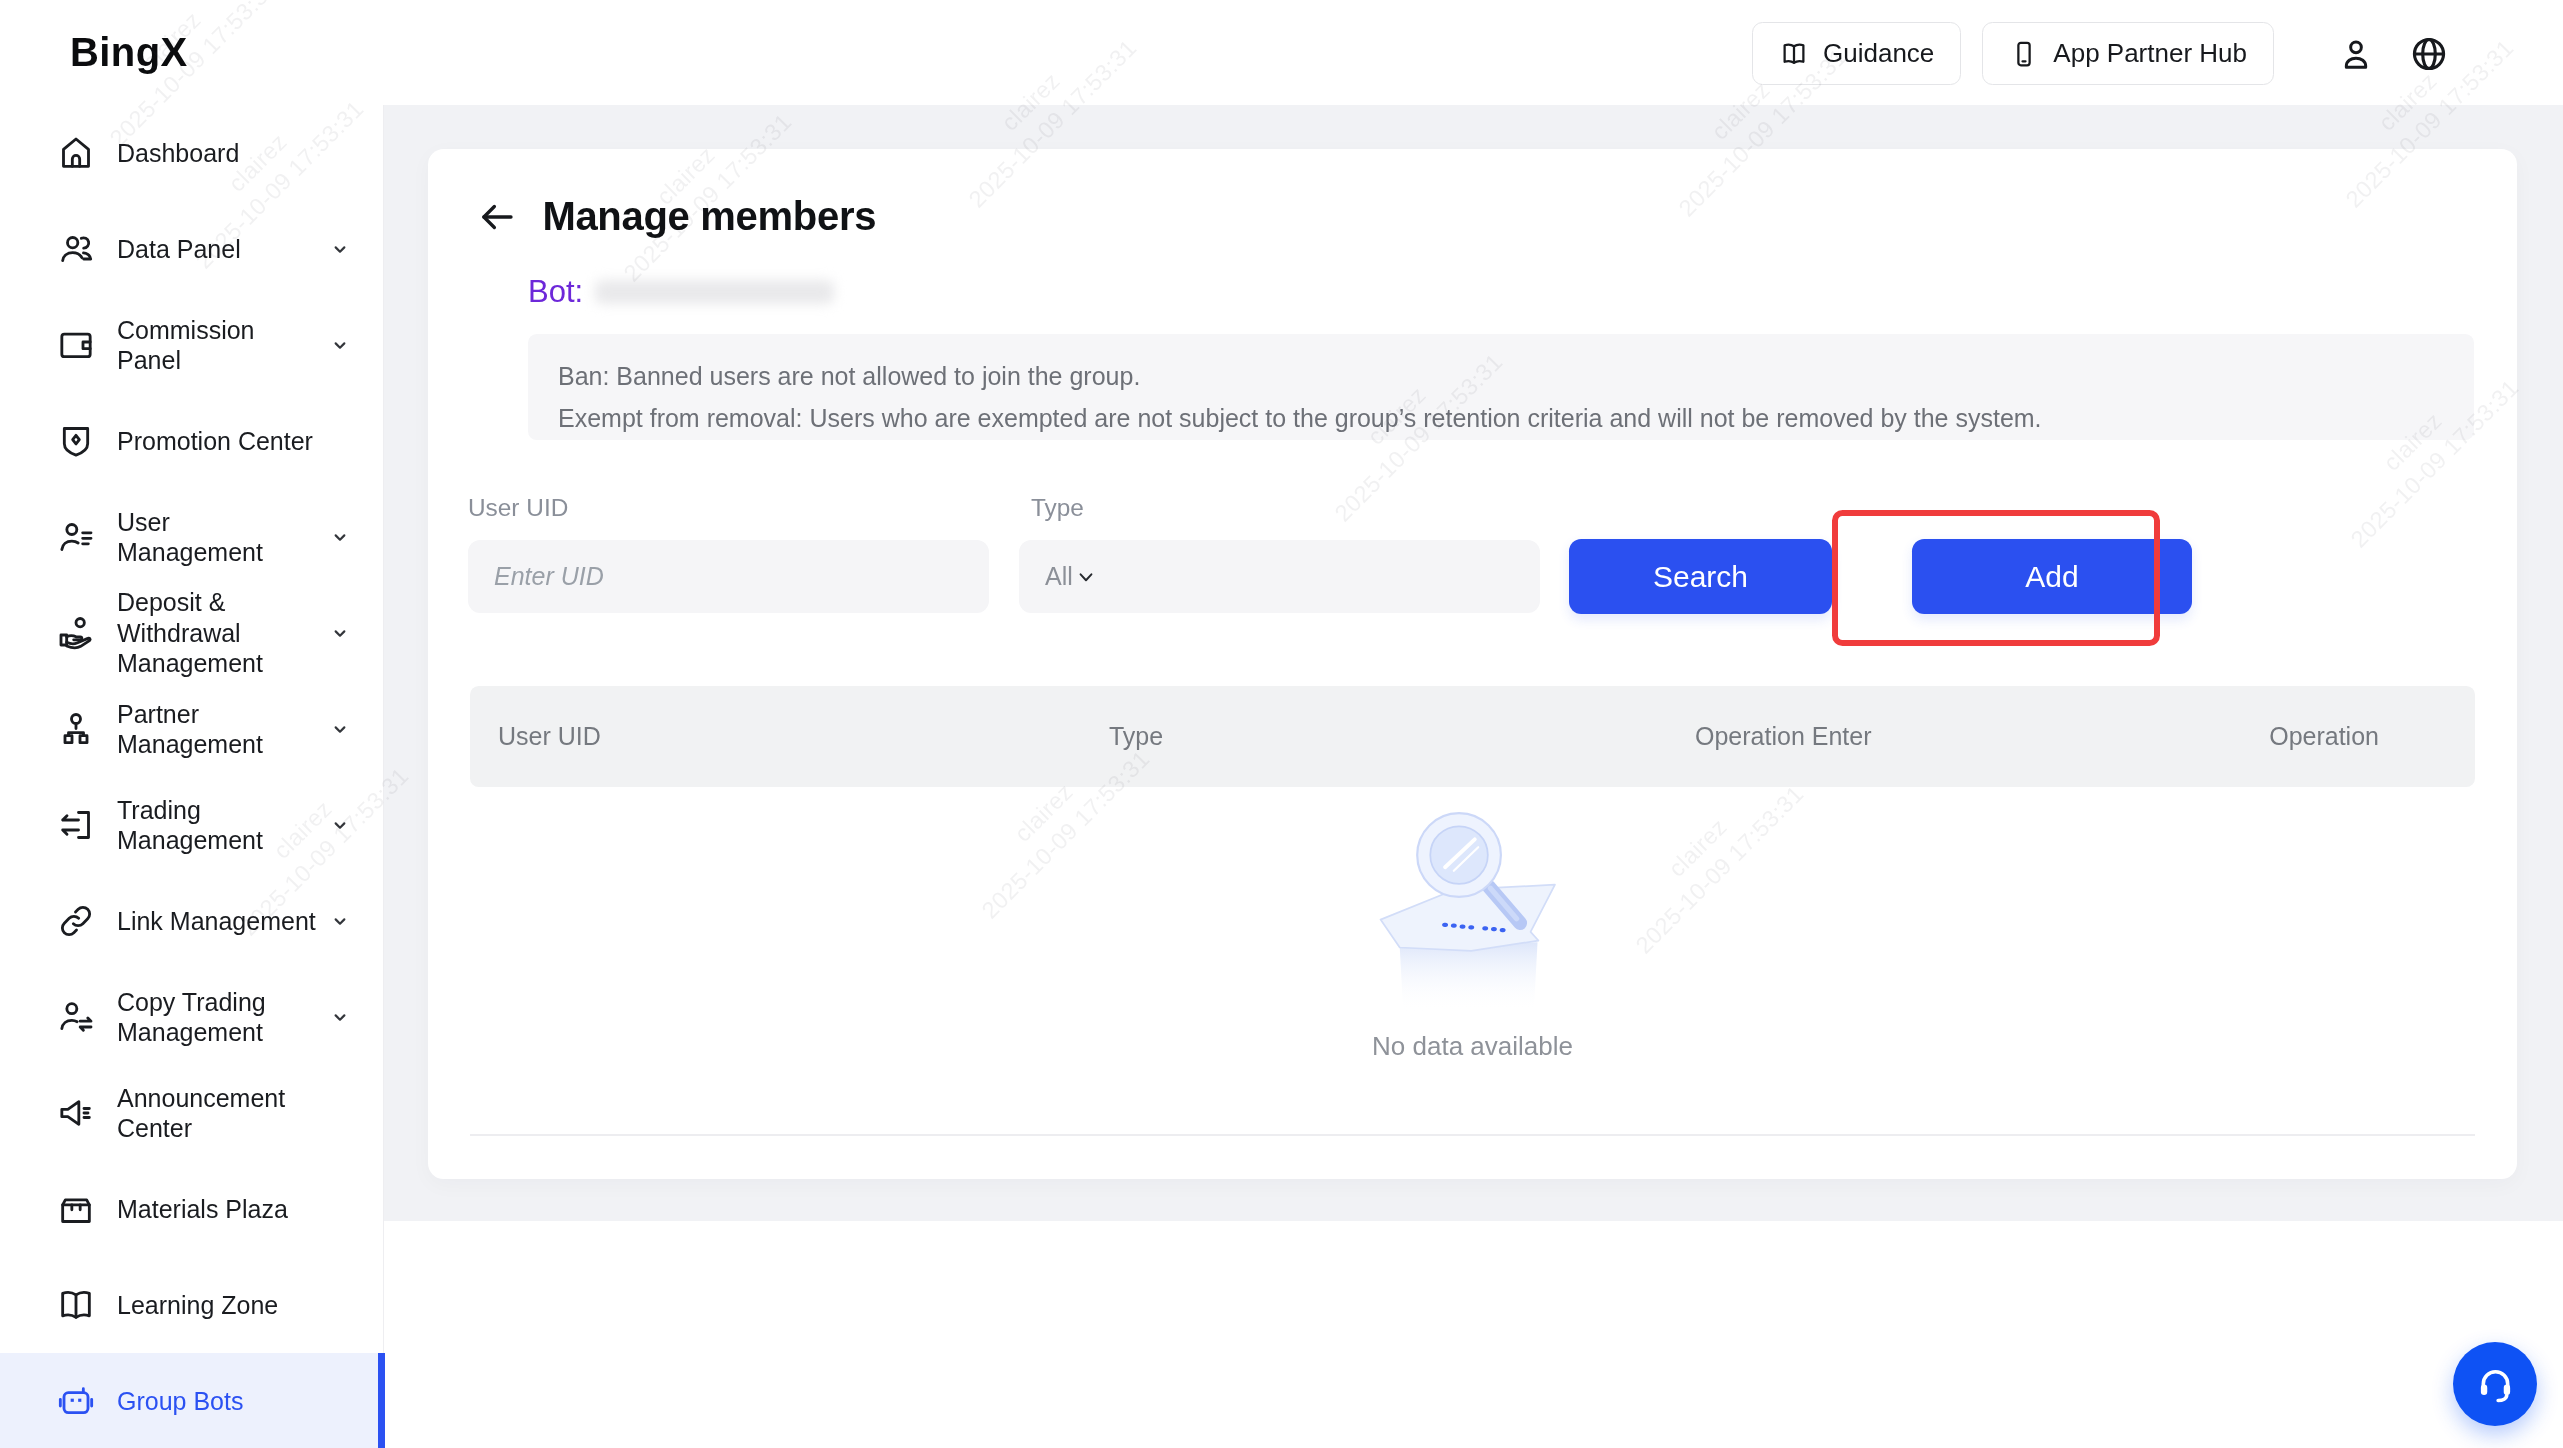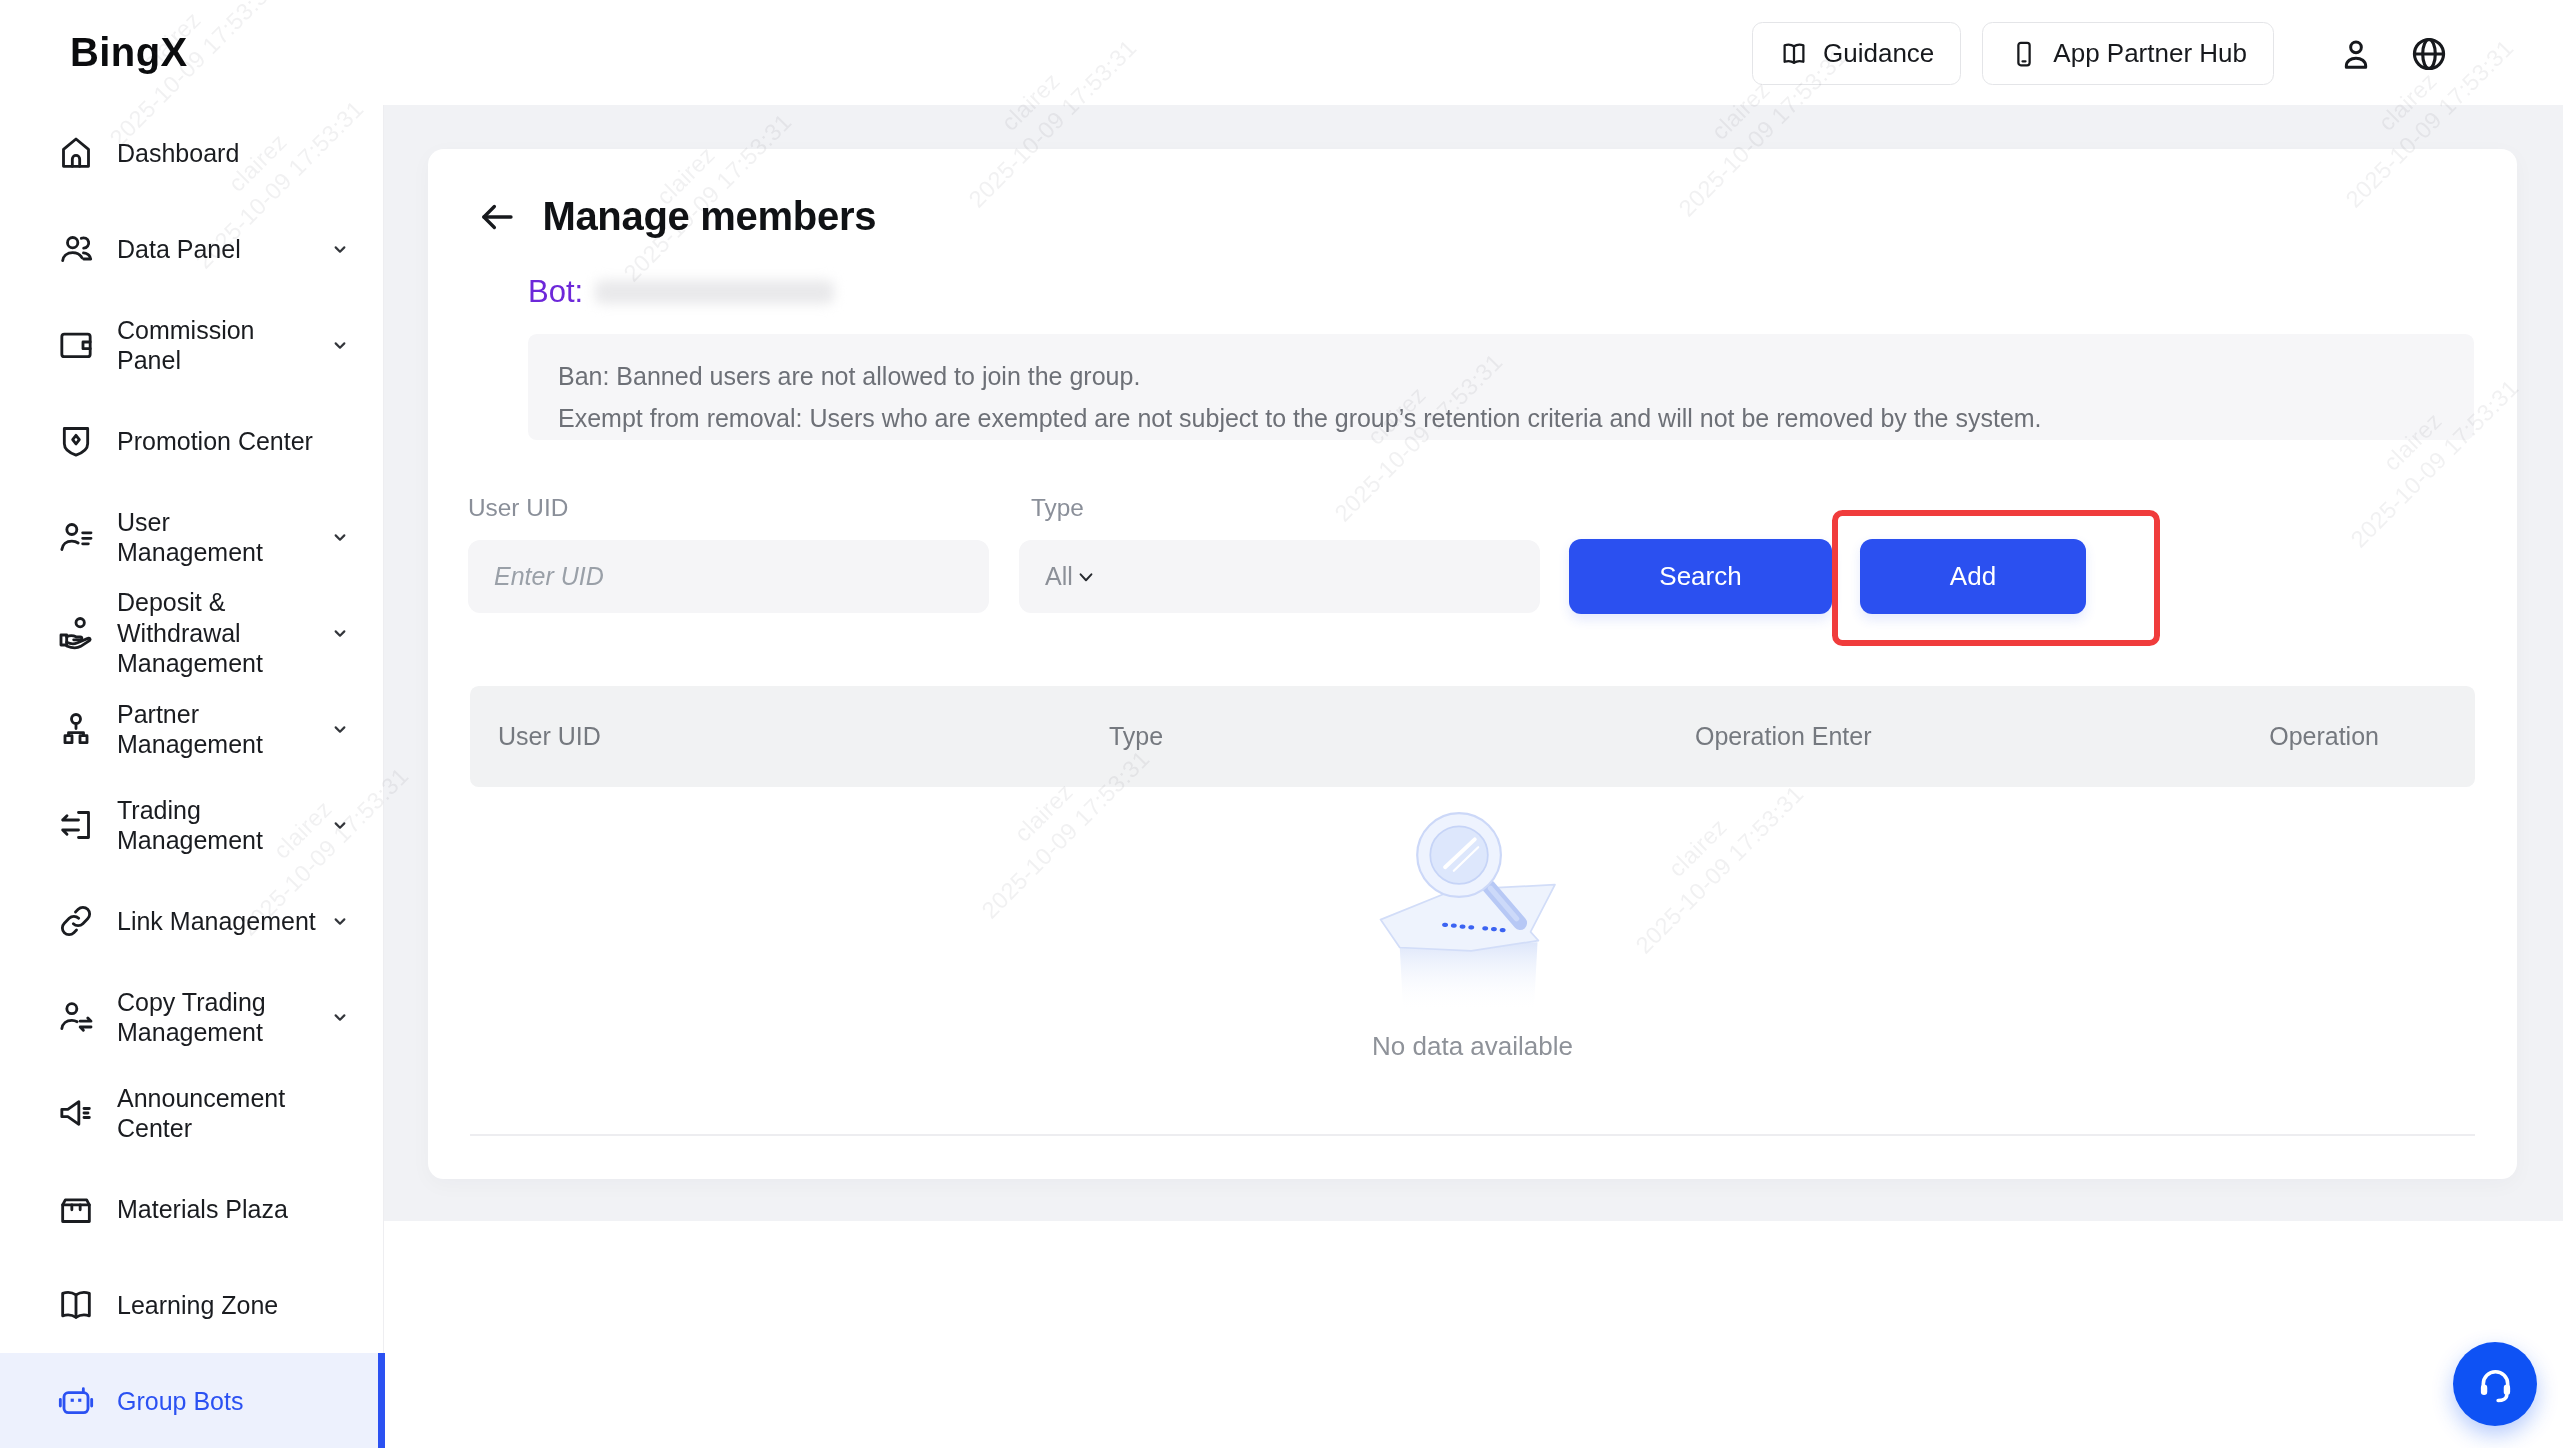--- a/index.html
+++ b/index.html
@@ -56,24 +56,24 @@
   .flabel.type { left: 603px; top: 345px; }
   .uid-input { position: absolute; left: 40px; top: 391px; width: 521px; height: 73px;
     background: #f5f5f7; border: none; border-radius: 12.2px; padding: 0 26px; font-size: 25px;
     font-family: inherit; color: #be185d; outline: none; font-style: italic; }
   .uid-input::placeholder { color: #9aa0a8; }
   .type-select { position: absolute; left: 591px; top: 391px; width: 521px; height: 73px;
     background: #f5f5f7; border-radius: 12.2px; display: flex; align-items: center; 
     padding: 0 26px; font-size: 25px; color: #8c9098; cursor: pointer; }
   .type-select svg { width: 26px; height: 26px; stroke: #26292e; }
   .btn-primary { position: absolute; top: 390px; height: 75px; background: #2b50f0; color: #fff;
-    border: none; border-radius: 12.2px; font-size: 26px; font-weight: 500; font-family: inherit; cursor: pointer;
+    border: none; border-radius: 12.2px; font-size: 30px; font-weight: 500; font-family: inherit; cursor: pointer;
     box-shadow: 0 5.2px 12.2px rgba(43,80,240,0.12); }
   .btn-search { left: 1141px; width: 263px; }
-  .btn-add { left: 1432px; width: 226px; }
+  .btn-add { left: 1484px; width: 280px; }
   .red-annotation { position: absolute; left: 1404px; top: 361px; width: 328px; height: 136px;
     border: 6.1px solid #f03c3c; border-radius: 10.5px; pointer-events: none; }
 
   .thead { position: absolute; left: 42px; top: 537px; width: 2005px; height: 101px;
     background: #f1f2f3; border-radius: 8.7px; display: grid; grid-template-columns: 31% 21% 27% 21%;
     align-items: center; font-size: 25px; color: #75797f; }
   .th.c1 { padding-left: 28px; }
   .th.c2 { padding-left: 17.4px; }
   .th.c3 { text-align: center; }
   .th.c4 { text-align: right; padding-right: 96px; }

